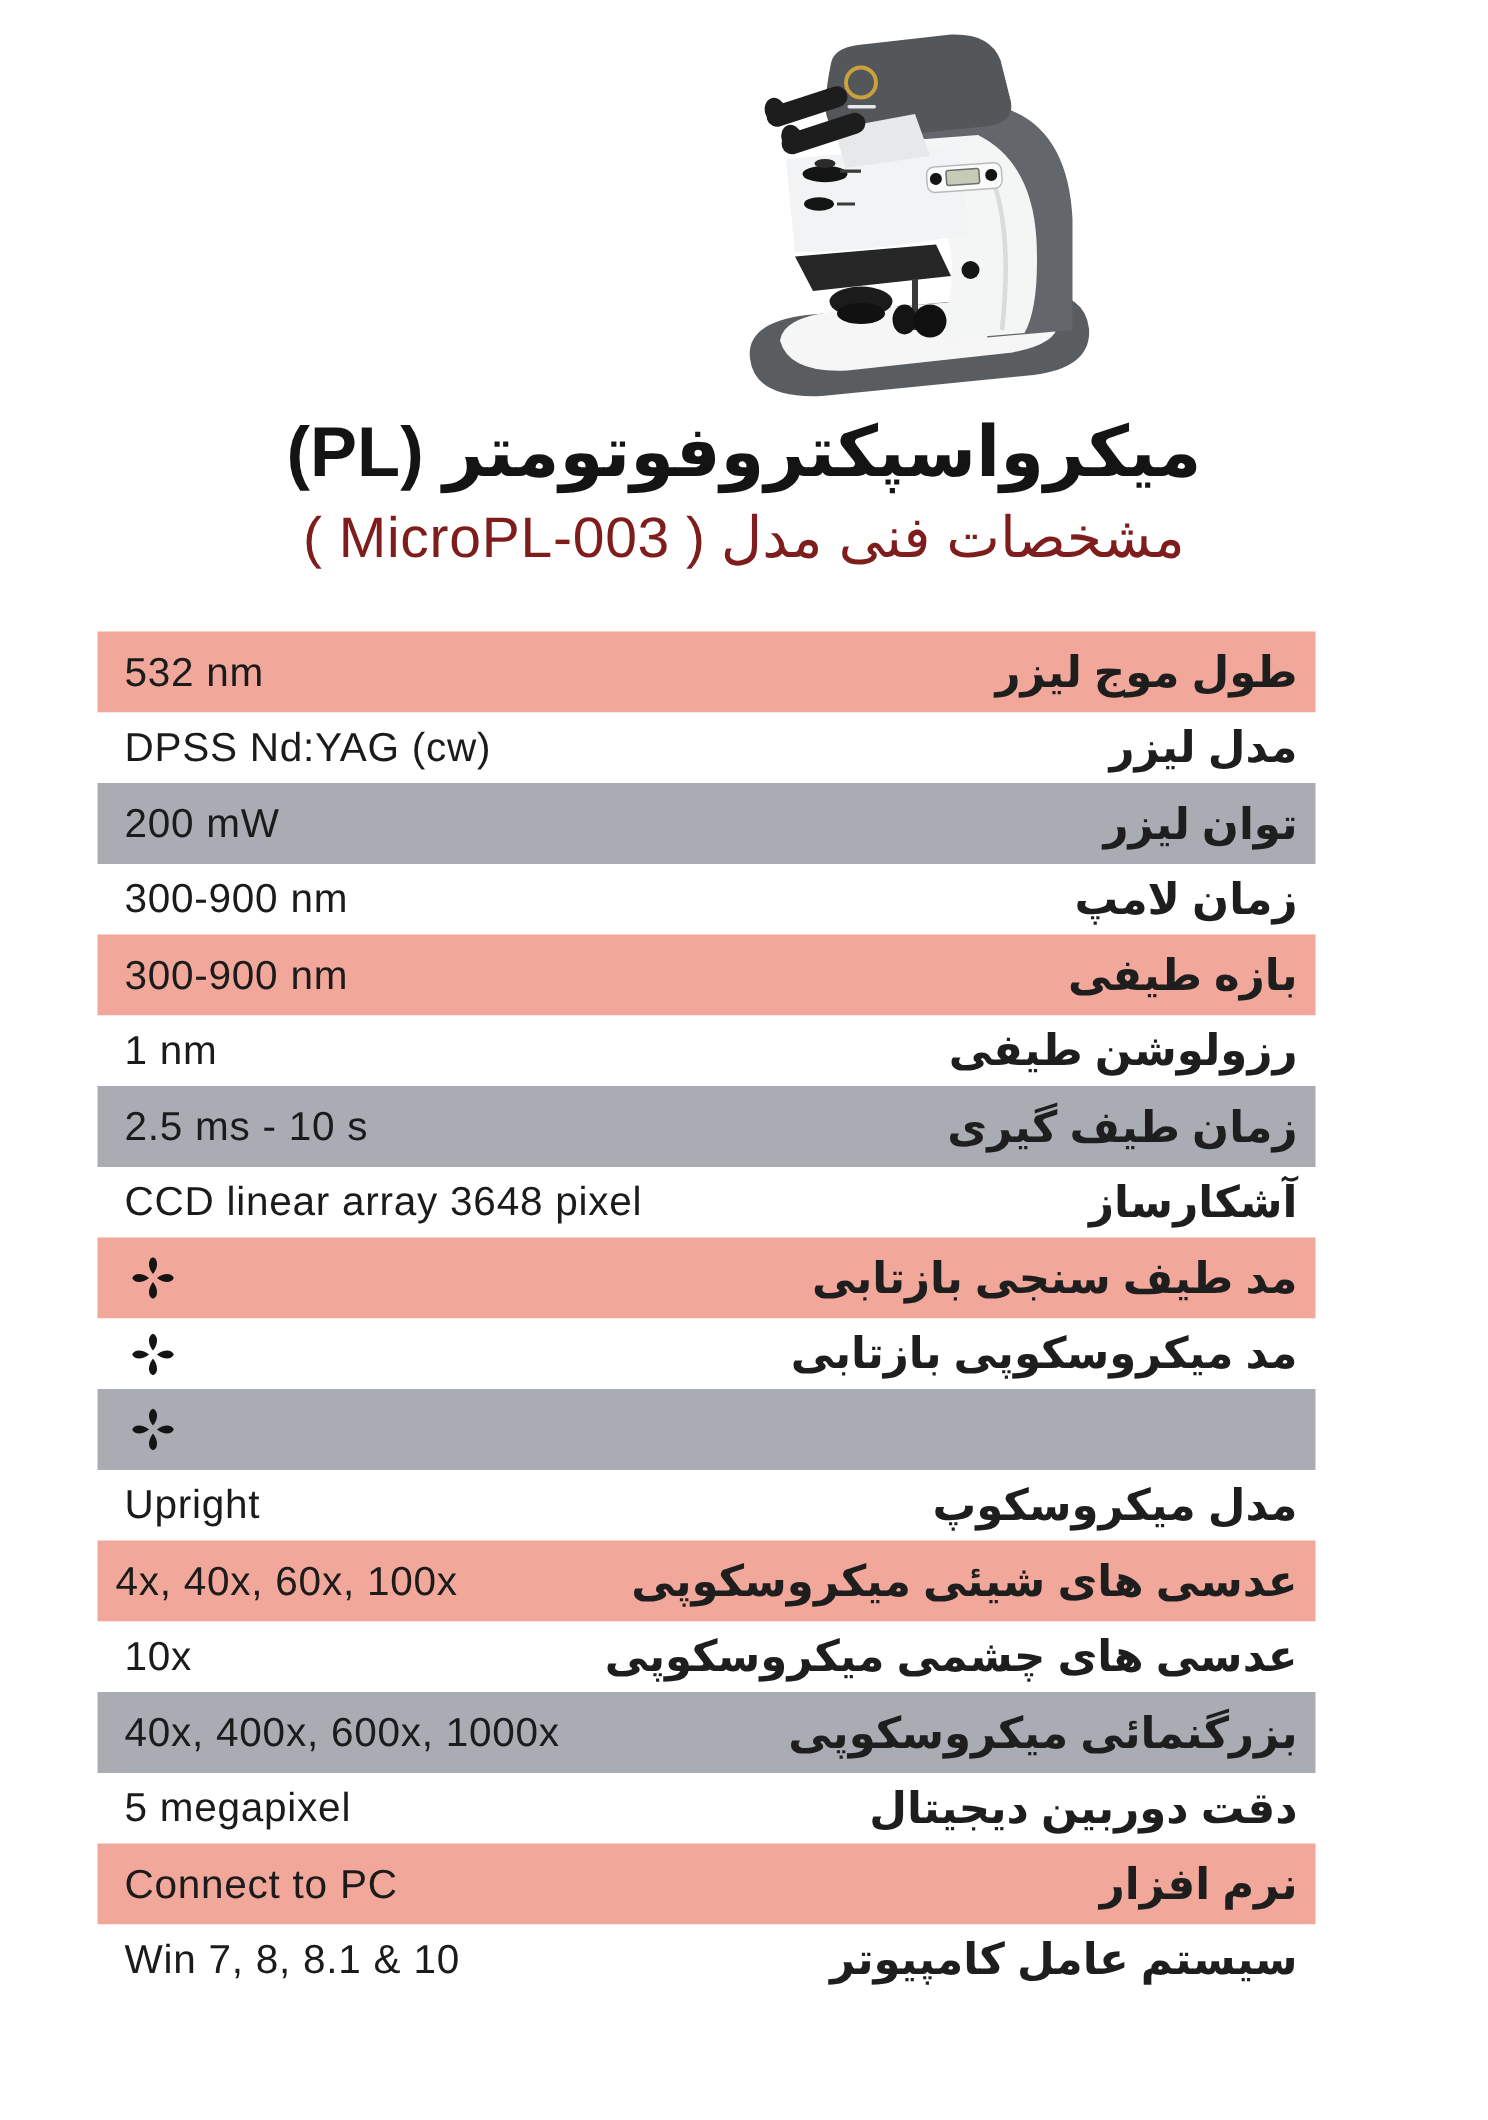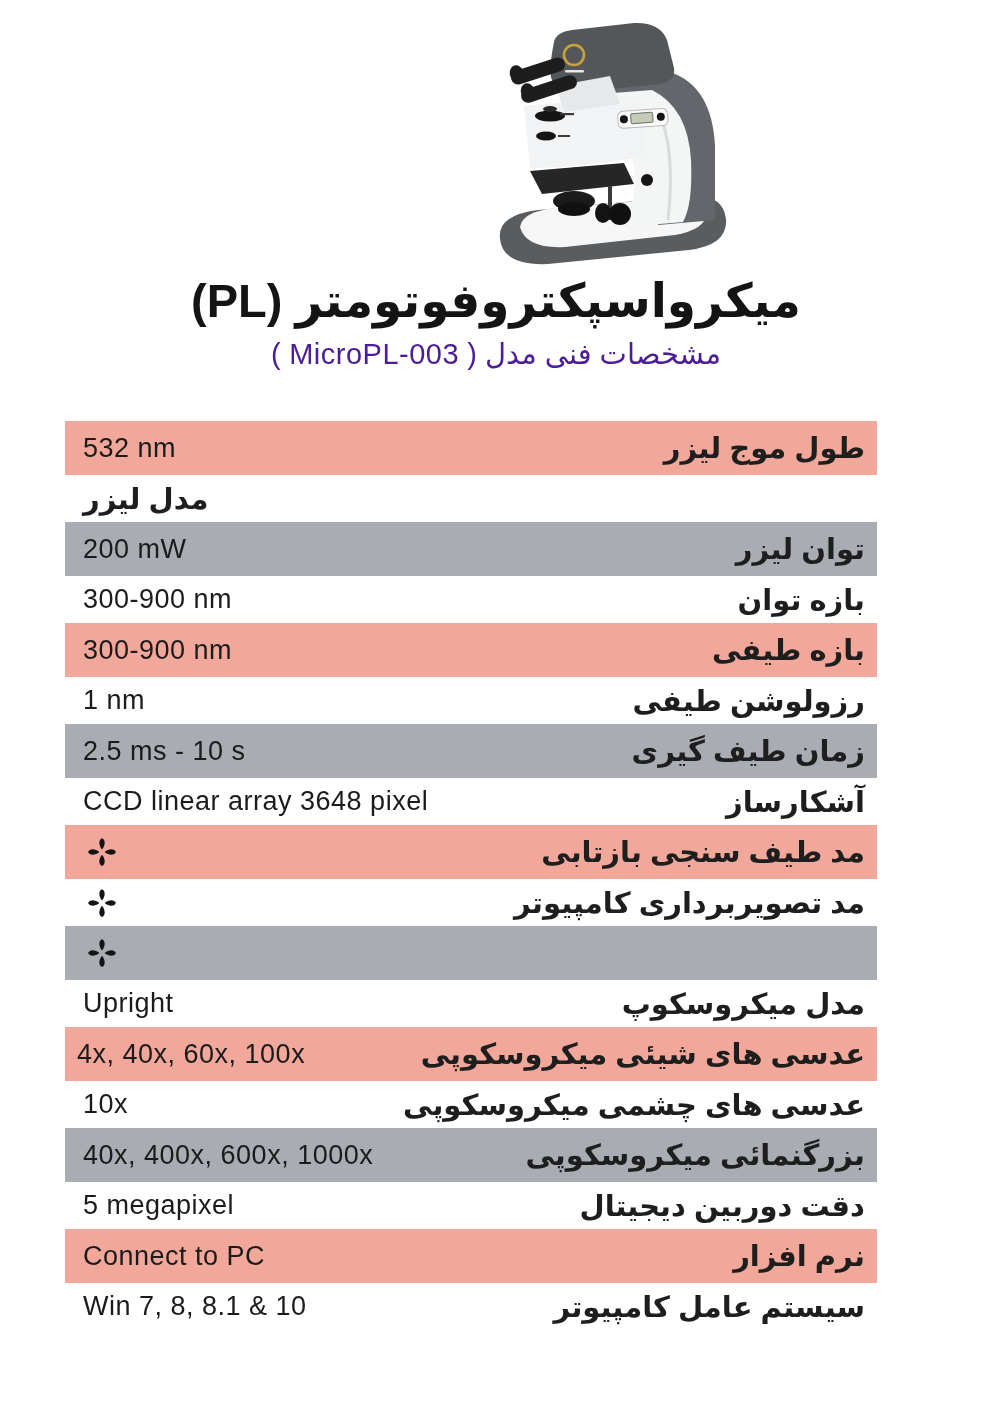--- a/index.html
+++ b/index.html
@@ -8,21 +8,21 @@
     font-family:"Liberation Sans","DejaVu Sans",sans-serif;
     overflow:hidden;
   }
   .hero{position:absolute;left:462px;top:8px;width:300px;height:272px;}
   .titles{position:absolute;left:0;top:272px;width:992px;text-align:center;}
   .title{
     margin:0;font-size:47px;font-weight:700;color:#141414;line-height:1.25;
     direction:rtl;
   }
   .subtitle{
-    margin:6px 0 0 0;font-size:29px;font-weight:400;color:#4c1d95;line-height:1.2;
+    margin:6px 0 0 0;font-size:38px;font-weight:400;color:#7f1d1d;line-height:1.2;
     direction:rtl;letter-spacing:0.5px;
   }
   .spec-table{position:absolute;left:65px;top:421px;width:812px;}
   .row{
     display:flex;align-items:center;justify-content:space-between;
     padding:0 12px 0 18px;box-sizing:border-box;
   }
   .row.colored{height:54px;}
   .row.plain{height:47px;background:#ffffff;}
   .val{
@@ -98,29 +98,30 @@
   <h1 class="title">میکرواسپکتروفوتومتر (PL)</h1>
   <h2 class="subtitle">مشخصات فنی  مدل ( MicroPL-003 )</h2>
 </div>
 
 <div class="spec-table" id="spec-table">
     <div class="row colored" style="background: rgb(241, 167, 154);">
       <div class="val">532 nm</div>
       <div class="lab">طول موج لیزر</div>
     </div>
     <div class="row plain">
+      <div class="val">DPSS Nd:YAG (cw)</div>
       <div class="lab">مدل لیزر</div>
     </div>
     <div class="row colored" style="background: rgb(169, 173, 179); text-align: right;">
       <div class="val">200 mW</div>
       <div class="lab">توان لیزر</div>
     </div>
     <div class="row plain">
       <div class="val">300-900 nm</div>
-      <div class="lab">بازه توان</div>
+      <div class="lab">زمان لامپ</div>
     </div>
     <div class="row colored" style="background: rgb(241, 167, 154);">
       <div class="val">300-900 nm</div>
       <div class="lab">بازه طیفی</div>
     </div>
     <div class="row plain">
       <div class="val">1 nm</div>
       <div class="lab">رزولوشن طیفی</div>
     </div>
     <div class="row colored" style="background: rgb(169, 173, 179);">
@@ -148,21 +149,21 @@
       <div class="val">
         <svg class="petal-icon" viewBox="0 0 40 40" width="30" height="30">
           <g fill="#141414">
             <path d="M20,16.5 C15.5,11 15,3.5 20,1.5 C25,3.5 24.5,11 20,16.5 Z"></path>
             <path d="M20,16.5 C15.5,11 15,3.5 20,1.5 C25,3.5 24.5,11 20,16.5 Z" transform="rotate(90 20 20)"></path>
             <path d="M20,16.5 C15.5,11 15,3.5 20,1.5 C25,3.5 24.5,11 20,16.5 Z" transform="rotate(180 20 20)"></path>
             <path d="M20,16.5 C15.5,11 15,3.5 20,1.5 C25,3.5 24.5,11 20,16.5 Z" transform="rotate(270 20 20)"></path>
           </g>
         </svg>
       </div>
-      <div class="lab">مد  تصویربرداری کامپیوتر</div>
+      <div class="lab">مد  میکروسکوپی بازتابی</div>
     </div>
     <div class="row colored" style="background: rgb(169, 173, 179);">
       <div class="val">
         <svg class="petal-icon" viewBox="0 0 40 40" width="30" height="30">
           <g fill="#141414">
             <path d="M20,16.5 C15.5,11 15,3.5 20,1.5 C25,3.5 24.5,11 20,16.5 Z"></path>
             <path d="M20,16.5 C15.5,11 15,3.5 20,1.5 C25,3.5 24.5,11 20,16.5 Z" transform="rotate(90 20 20)"></path>
             <path d="M20,16.5 C15.5,11 15,3.5 20,1.5 C25,3.5 24.5,11 20,16.5 Z" transform="rotate(180 20 20)"></path>
             <path d="M20,16.5 C15.5,11 15,3.5 20,1.5 C25,3.5 24.5,11 20,16.5 Z" transform="rotate(270 20 20)"></path>
           </g>

